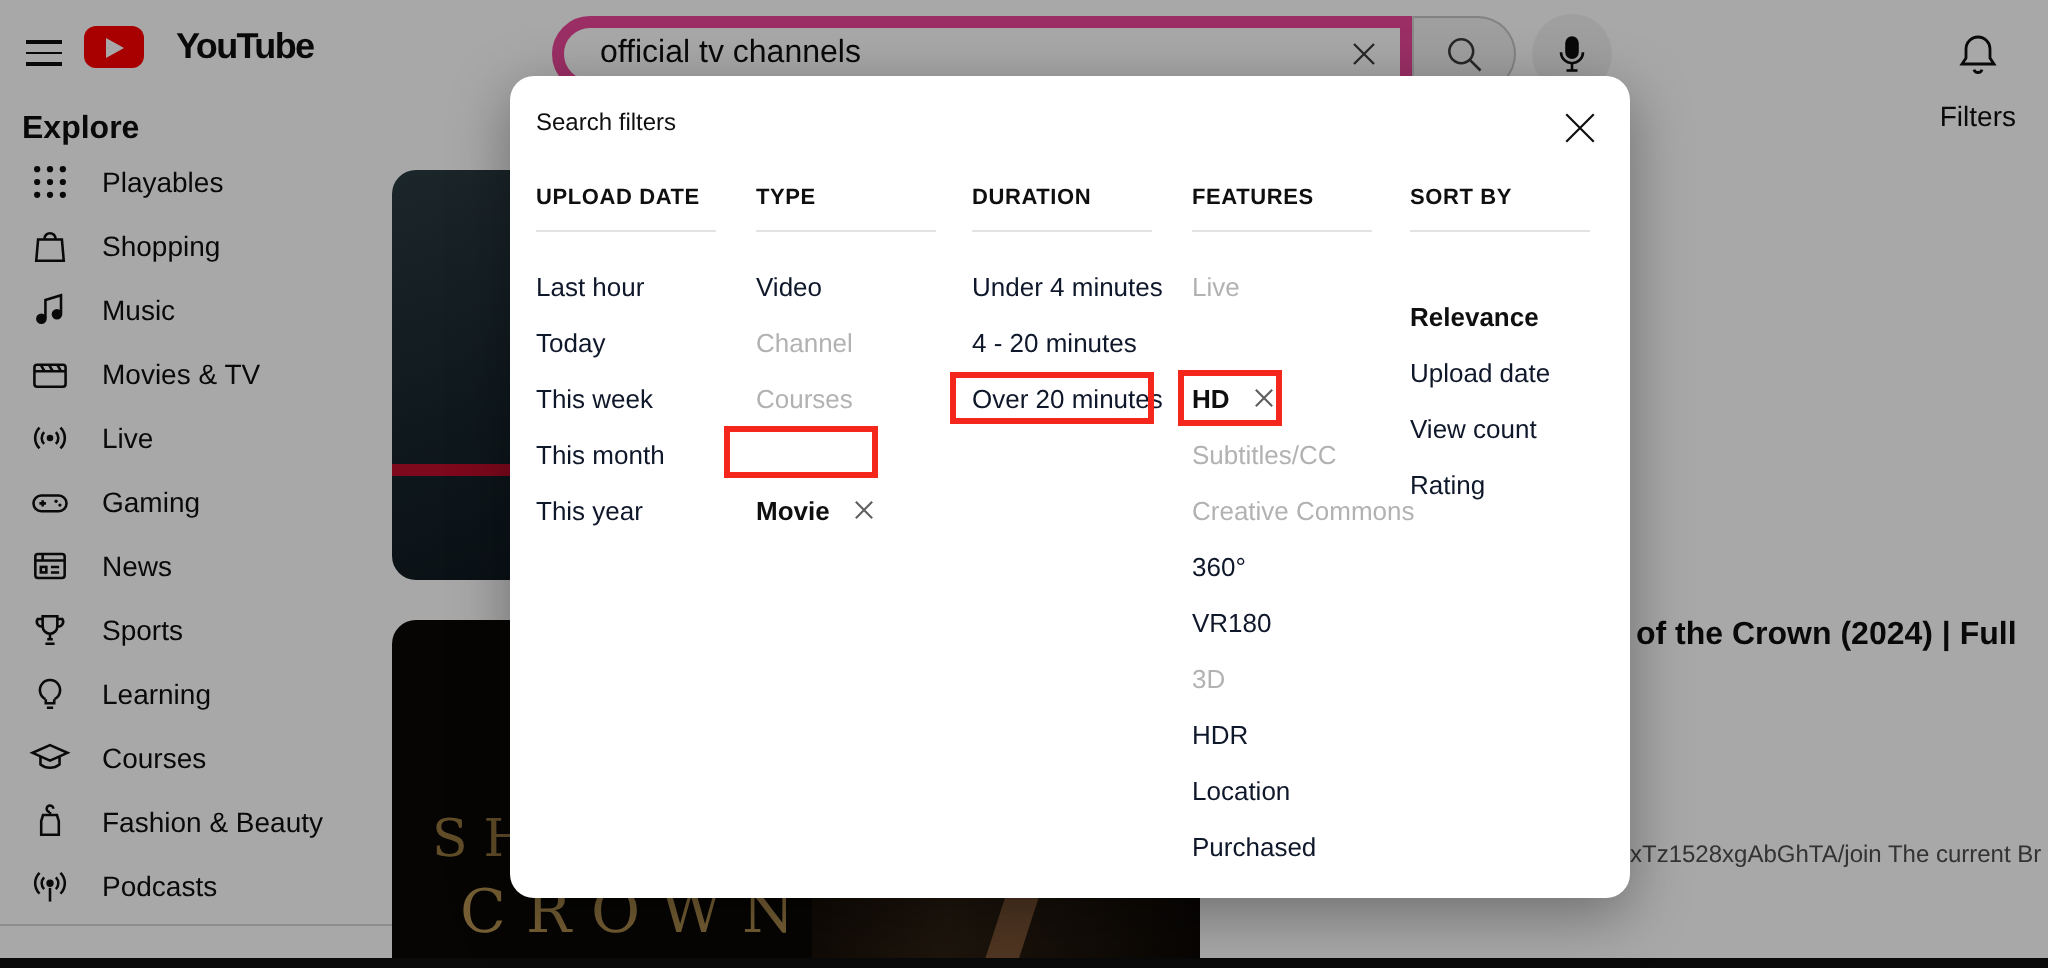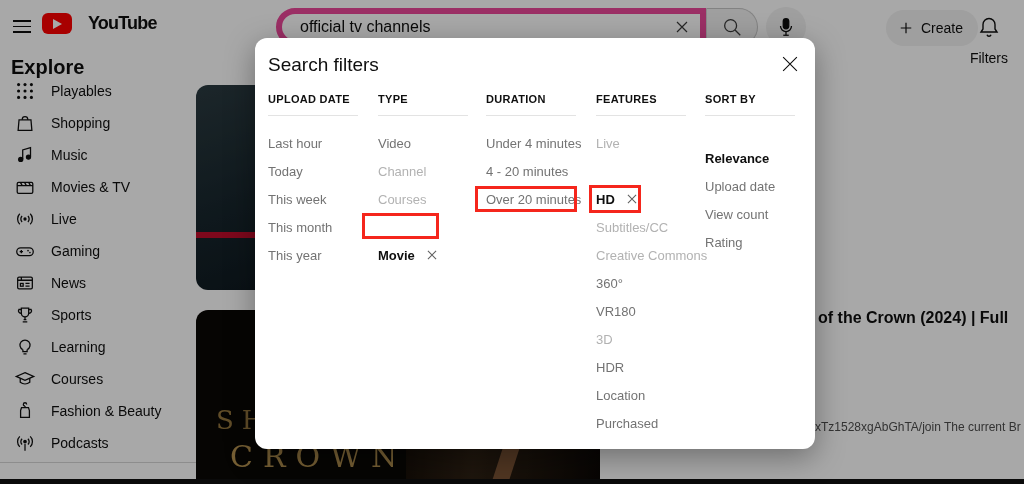--- a/index.html
+++ b/index.html
@@ -27,21 +27,21 @@
   .icon-btn { display:flex; align-items:center; justify-content:center; cursor:pointer; background:none; border:none; padding:0; }
   .search-btn { width:52px; height:38px; background:#f1f1f1; border:1px solid #c6c6c6; border-left:1px solid #d2d2d2;
     border-radius:0 20px 20px 0; display:flex; align-items:center; justify-content:center; cursor:pointer; }
   .mic-btn { position:absolute; left:766px; top:7px; width:40px; height:40px; border-radius:50%;
     background:#f1f1f1; display:flex; align-items:center; justify-content:center; cursor:pointer; }
   .create-btn { position:absolute; left:886px; top:10px; height:36px; padding:0 15px 0 11px; border-radius:18px;
     background:#f1f1f1; display:flex; align-items:center; gap:6px; font-size:14px; font-weight:500; cursor:pointer; }
   .bell-btn { position:absolute; left:977px; top:15px; cursor:pointer; }
   
   .sidebar { position:absolute; top:56px; left:0; width:196px; height:428px; background:#fff; }
-  .sidebar-title { position:absolute; top:0; left:11px; font-size:20px; font-weight:600; }
+  .sidebar-title { position:absolute; top:0; left:11px; font-size:16px; font-weight:600; }
   .side-items { position:absolute; top:19px; left:0; width:100%; }
   .side-item { height:32px; display:flex; align-items:center; padding-left:14px; gap:15px;
     font-size:14px; cursor:pointer; }
   .side-item svg { flex:0 0 auto; }
   .sidebar-divider { position:absolute; top:406px; left:0; width:196px; height:1px; background:#d6d6d6; }
   
   .thumb1 { position:absolute; left:196px; top:85px; width:140px; height:205px; border-radius:12px;
     background:linear-gradient(160deg,#2b3b41 0%,#17252c 55%,#0d171d 100%); cursor:pointer; }
   .thumb1-stripe { position:absolute; left:0; top:147px; width:100%; height:6px; background:#bf0d2b; }
   .poster { position:absolute; left:196px; top:310px; width:404px; height:174px; border-radius:12px 12px 0 0;
@@ -57,27 +57,27 @@
   .filters-label { position:absolute; top:50px; right:16px; font-size:14px; font-weight:400; cursor:pointer; }
   .result-title { position:absolute; left:818px; top:309px; font-size:16px; font-weight:700; white-space:nowrap; }
   .result-desc { position:absolute; left:815px; top:420px; width:206px; font-size:12px; color:#4e4e4e;
     white-space:nowrap; overflow:hidden; }
   .bottom-bar { position:absolute; left:0; bottom:0; width:1024px; height:5px; background:#101010; }
   
   .dim { position:absolute; inset:0; background:rgba(0,0,0,0.34); z-index:5; }
   
   .modal { position:absolute; left:255px; top:38px; width:560px; height:411px; background:#fff;
     border-radius:12px; z-index:10; box-shadow:0 8px 30px rgba(0,0,0,0.35); }
-  .modal-title { position:absolute; left:13px; top:16px; font-size:19px;text-align:center; }
+  .modal-title { position:absolute; left:13px; top:16px; font-size:12px;text-align:center; }
   .modal-close { position:absolute; right:14px; top:15px; width:22px; height:22px; cursor:pointer; }
   .fcol { position:absolute; top:55px; width:104px; }
   .fcol-header { font-size:11px; font-weight:600; letter-spacing:0.3px; color:#0f0f0f; height:13px; }
   .fcol-divider { margin-top:9px; width:90px; height:1px; background:#e3e3e3; }
   .fcol-items { margin-top:13px; }
-  .fitem { height:28px; display:flex; align-items:center; font-size:13px; color:#737373;
+  .fitem { height:28px; display:flex; align-items:center; font-size:13px; color:#0f172a;
     white-space:nowrap; cursor:pointer; }
   .fitem.disabled { color:#b2b2b2; cursor:default; }
   .fitem.selected { color:#0f0f0f; font-weight:700;margin-top:28px; }
   .chip-x { margin-left:10px; cursor:pointer; }
   .ann { position:absolute; border:3px solid var(--hl); pointer-events:none; }
   .ann-movie { left:107px; top:175px; width:77px; height:26px; }
   .ann-over20 { left:220px; top:148px; width:102px; height:26px; }
   .ann-hd { left:334px; top:147px; width:52px; height:28px; }
   svg { display:block; }
 </style>
@@ -110,26 +110,20 @@
         </svg>
     </div>
   </div>
   <div class="mic-btn">
     <svg width="22" height="22" viewBox="0 0 24 24" stroke="#0f0f0f" stroke-width="1.4" fill="none">
       <rect x="9" y="3" width="6" height="11" rx="3" fill="#0f0f0f"></rect>
         <path d="M6 11a6 6 0 0 0 12 0"></path>
         <line x1="12" y1="17" x2="12" y2="21"></line>
         <line x1="9" y1="21" x2="15" y2="21"></line>
     </svg>
-  </div>
-  <div class="create-btn">
-    <svg width="18" height="18" viewBox="0 0 24 24" stroke="#0f0f0f" stroke-width="1.6" fill="none">
-        <path d="M12 5v14M5 12h14"></path>
-      </svg>
-    <span>Create</span>
   </div>
   <div class="bell-btn">
     <svg width="24" height="24" viewBox="0 0 24 24" stroke="#0f0f0f" stroke-width="1.4" fill="none">
       <path d="M12 3.5a6 6 0 0 1 6 6v4.5l2 3H4l2-3V9.5a6 6 0 0 1 6-6z"></path>
         <path d="M10 19.8a2.1 2.1 0 0 0 4 0"></path>
     </svg>
   </div>
 </div>
 
 <div class="sidebar">

